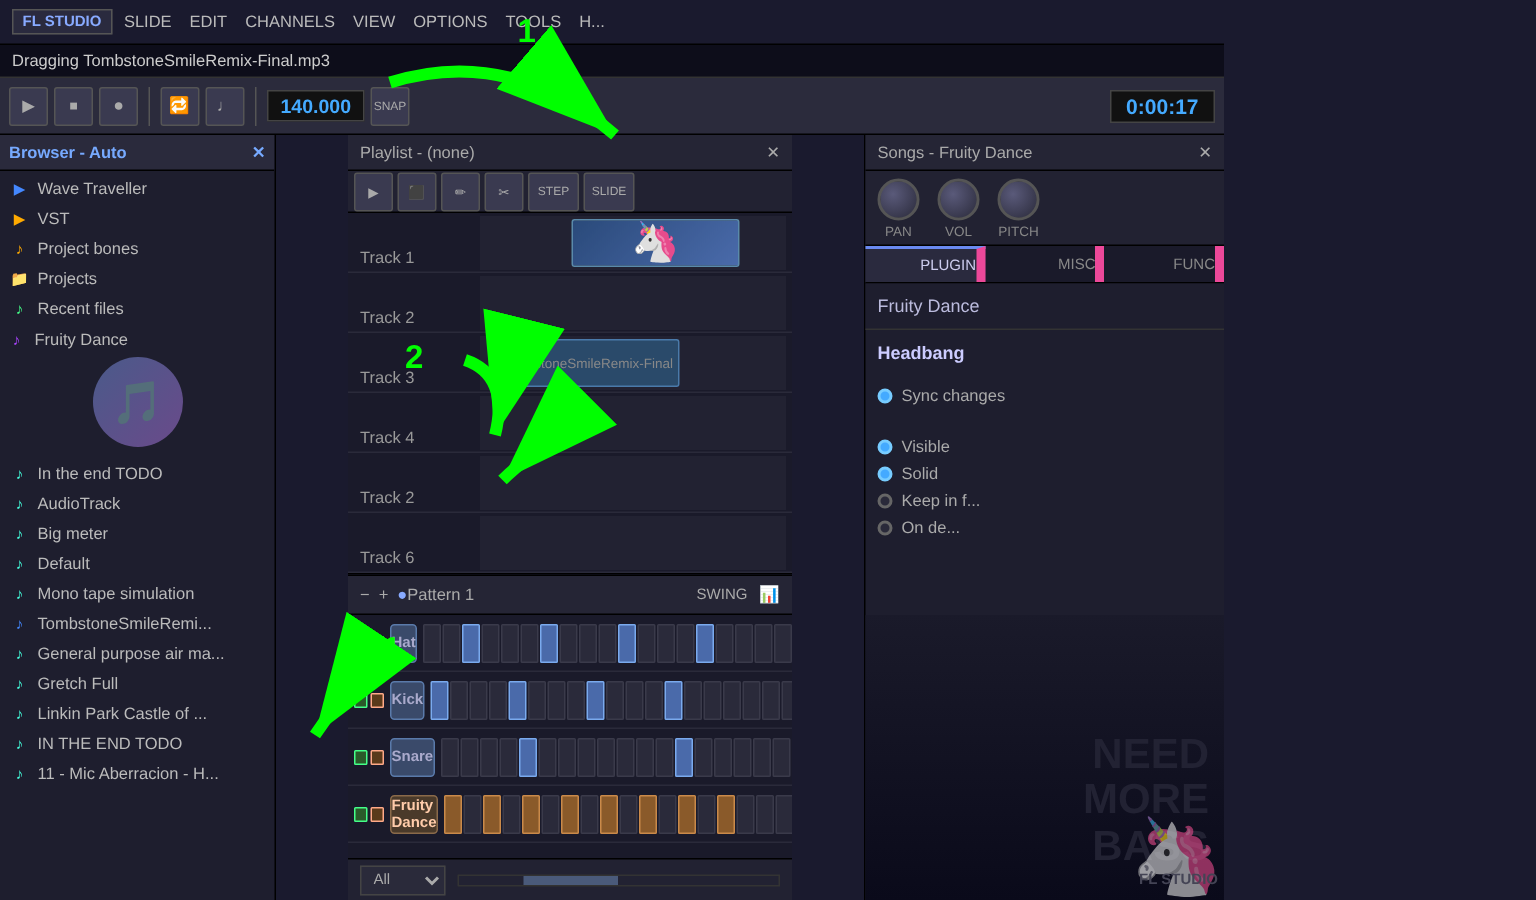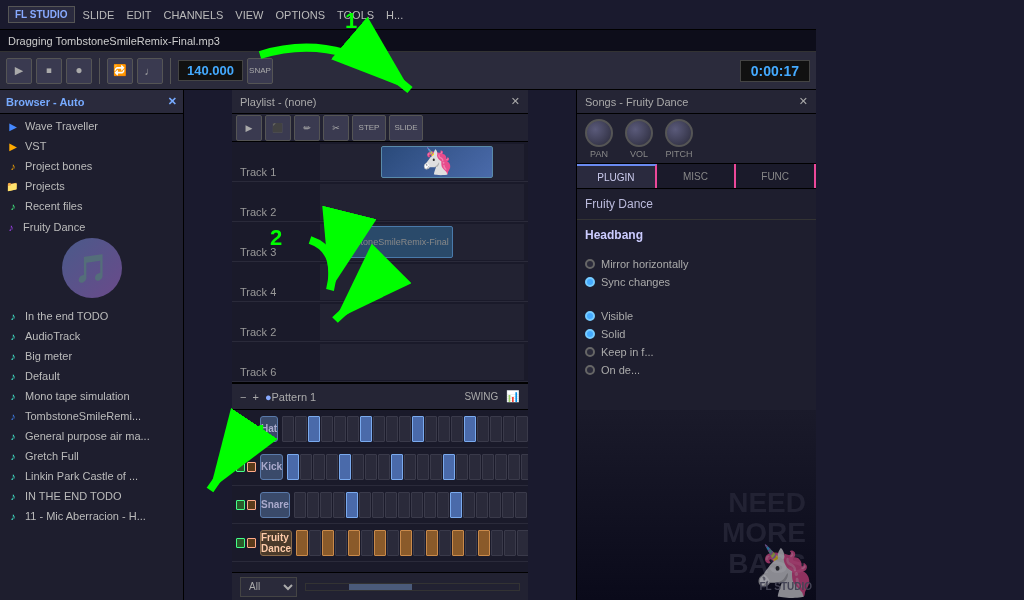--- a/index.html
+++ b/index.html
@@ -385,25 +385,25 @@
     #plugin-tabs {
       display: flex;
       background: #1a1a2a;
       border-bottom: 1px solid #000;
     }
     .plugin-tab {
       flex: 1;
       height: 24px;
       display: flex;
       align-items: center;
-      justify-content: center;
+      justify-content: flex-end;
       font-size: 10px;
       color: #888;
       cursor: pointer;
-      border-right: 2px solid #ec4899;
+      border-right: 6px solid #ec4899;
     }
     .plugin-tab.active {
       background: #2a2a3e;
       color: #cce;
       border-top: 2px solid #6a8af0;
     }
     #plugin-name {
       padding: 8px;
       font-size: 12px;
       color: #bbd;
@@ -857,24 +857,20 @@
         </div>
         <div class="plugin-tab">
           <span>FUNC</span>
         </div>
       </div>
       <div id="plugin-name">Fruity Dance</div>
       <div id="plugin-content">
         <div class="plugin-setting">Headbang</div>
         <div style="height:8px;"></div>
         <div class="plugin-option">
-          <div class="radio-btn"></div>
-          <span>Mirror horizontally</span>
-        </div>
-        <div class="plugin-option">
           <div class="radio-btn active"></div>
           <span>Sync changes</span>
         </div>
         <div style="height:16px;"></div>
         <div class="plugin-option">
           <div class="radio-btn active"></div>
           <span>Visible</span>
         </div>
         <div class="plugin-option">
           <div class="radio-btn active"></div>

